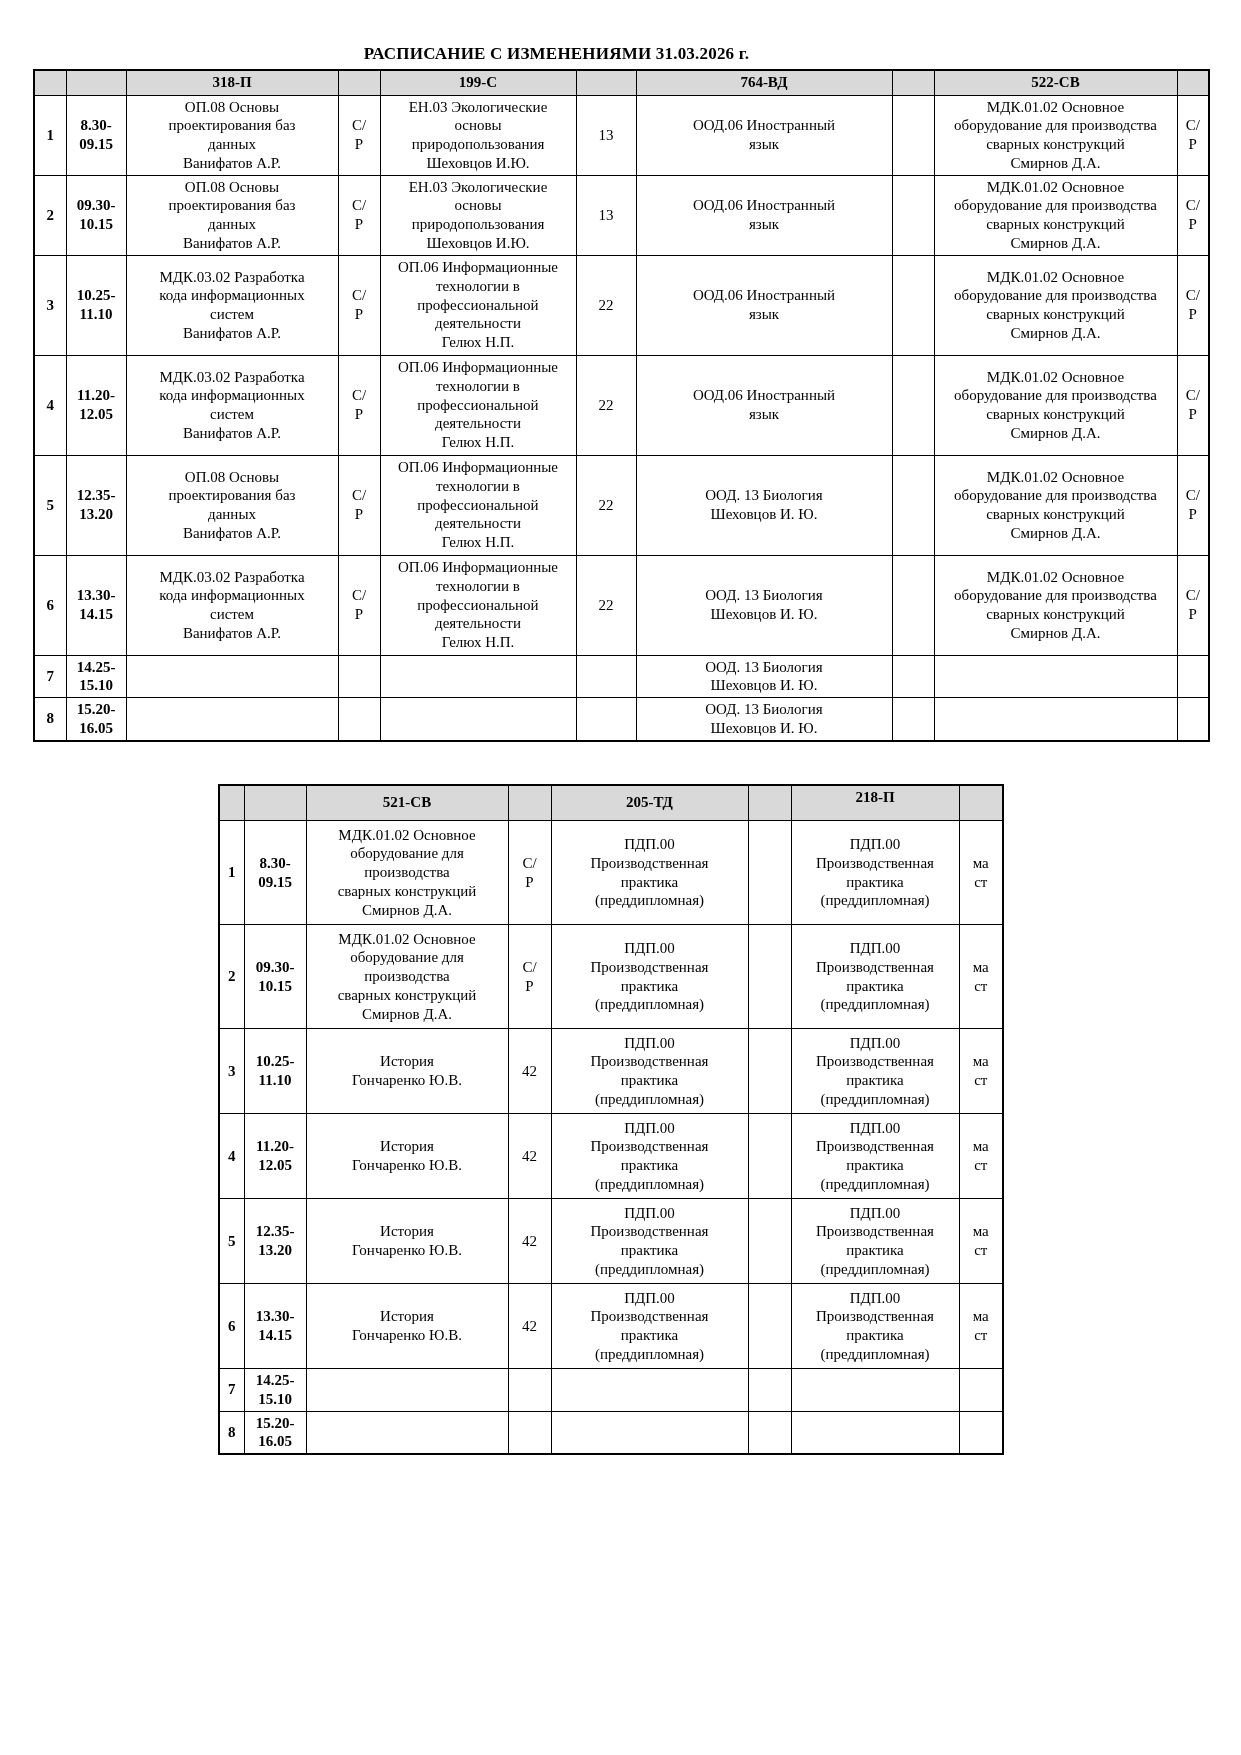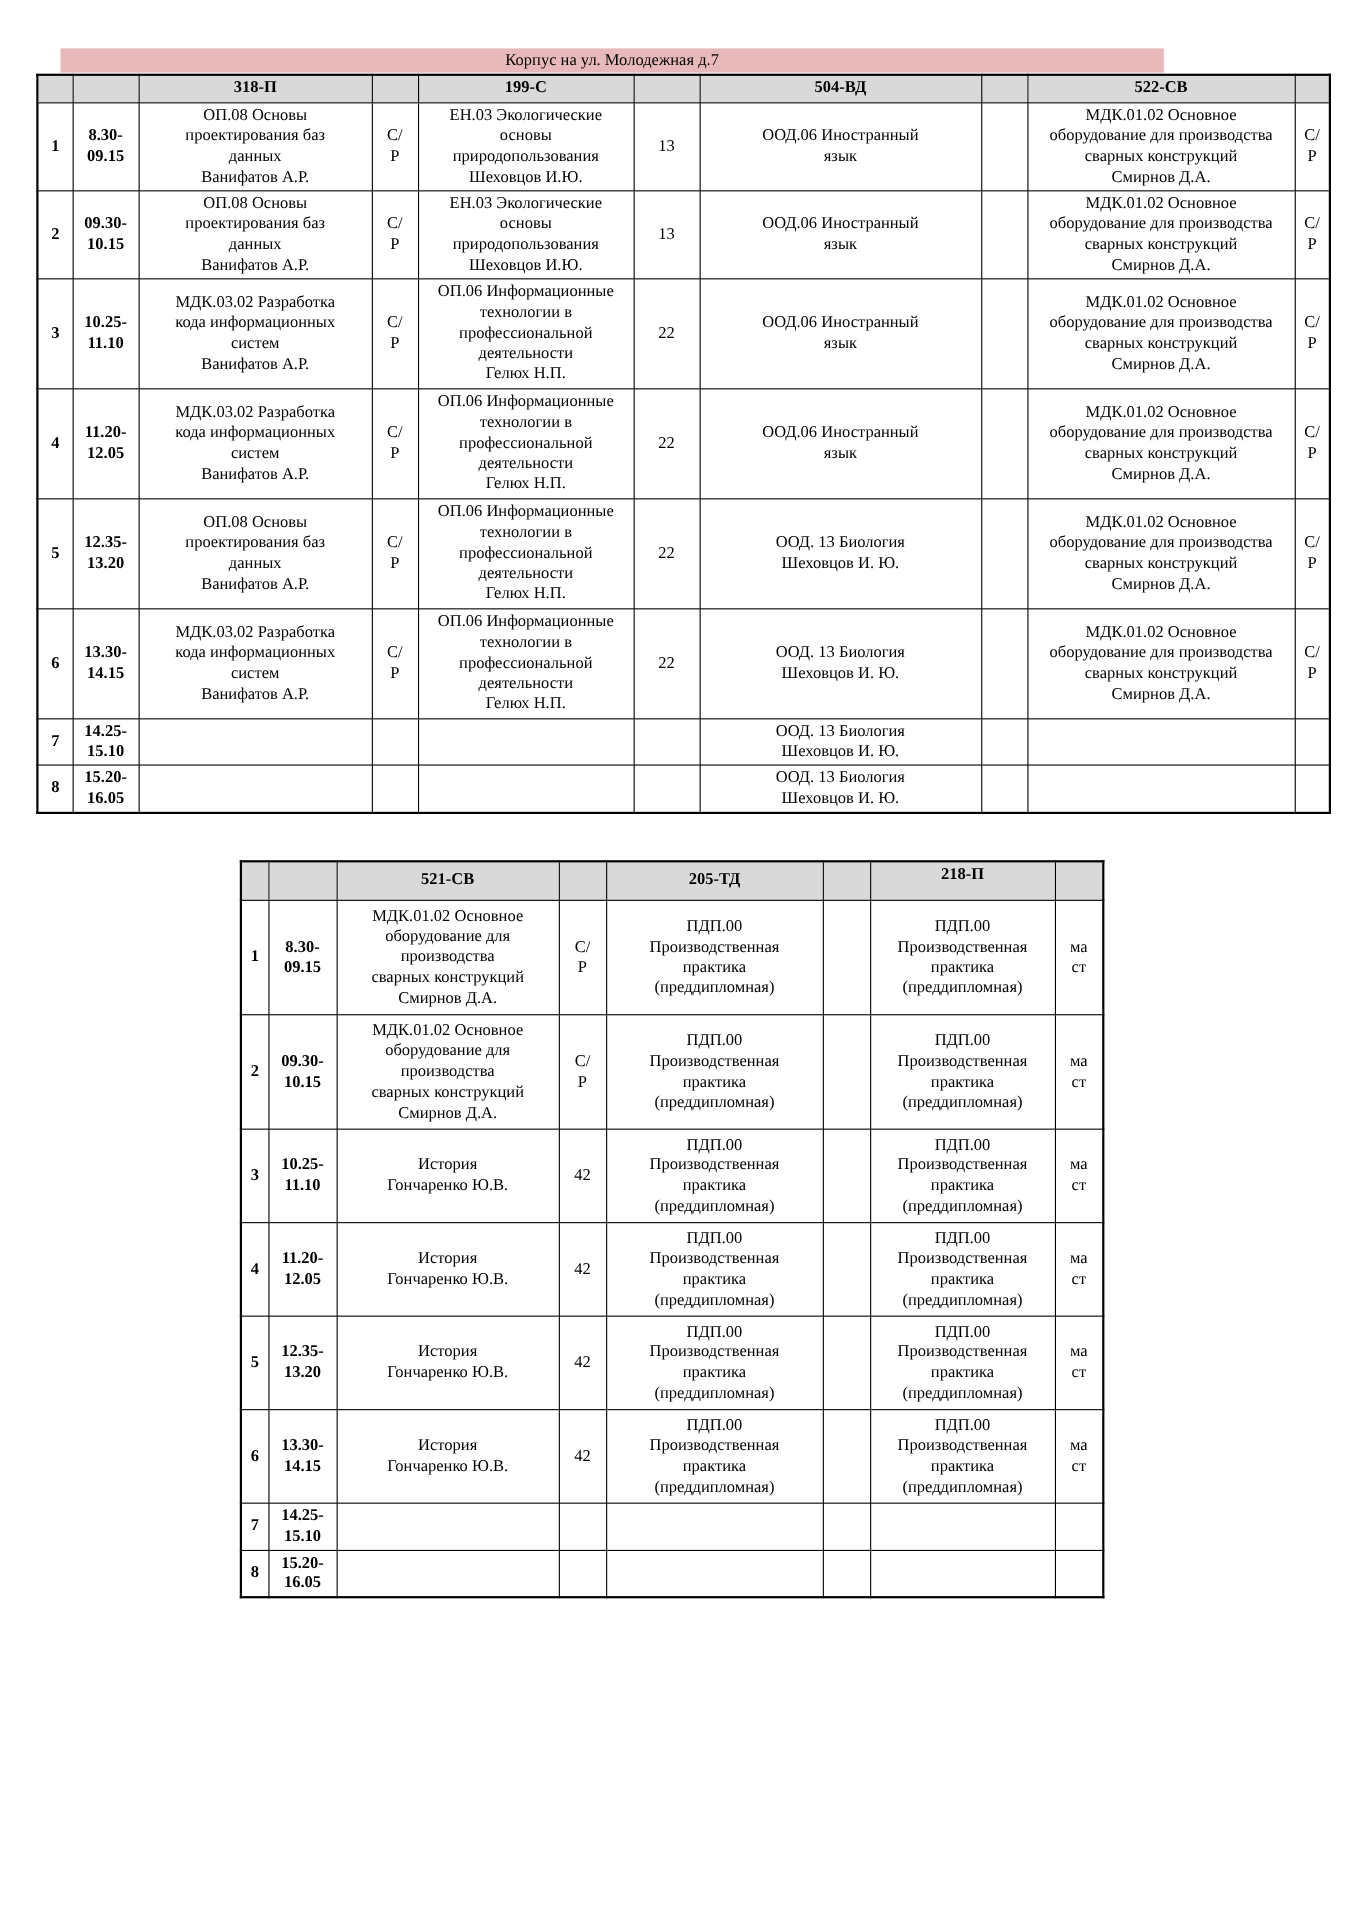--- a/index.html
+++ b/index.html
@@ -61,21 +61,21 @@
   .t2 tbody tr.r1, .t2 tbody tr.r2 { height: 104px; }
   .t2 tbody tr.r3, .t2 tbody tr.r4, .t2 tbody tr.r5, .t2 tbody tr.r6 { height: 85px; }
   .t1 tbody tr.r7, .t1 tbody tr.r8, .t2 tbody tr.r7, .t2 tbody tr.r8 { height: 41px; }
 </style>
 </head>
 <body>
 
 <div class="page">
 
   <div class="top-wrap">
-    <div class="banner">Корпус на ул. Молодежная д.7</div>
+    <div class="doc-title">РАСПИСАНИЕ С ИЗМЕНЕНИЯМИ 31.03.2026 г.</div>
   </div>
 
   <table class="t1">
     <colgroup>
       <col style="width:32px">
         <col style="width:60px">
         <col style="width:212px">
         <col style="width:42px">
       <col style="width:196px">
         <col style="width:60px">
@@ -85,21 +85,21 @@
         <col style="width:32px">
     </colgroup>
     <thead>
       <tr>
         <th></th>
         <th></th>
         <th>318-П</th>
         <th></th>
         <th>199-С</th>
         <th></th>
-        <th>504-ВД</th>
+        <th>764-ВД</th>
         <th></th>
         <th>522-СВ</th>
         <th></th>
       </tr>
     </thead>
     <tbody id="t1-body">
         <tr class="r1">
           <td class="bold">1</td>
           <td class="bold">8.30-
 09.15</td>

